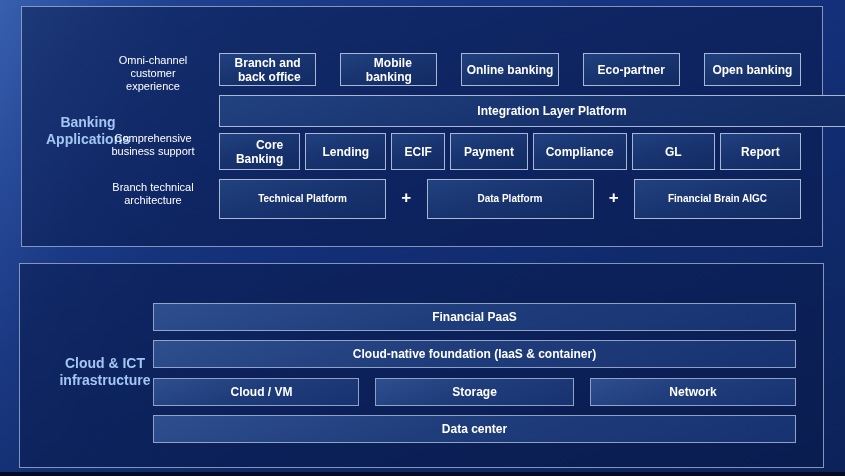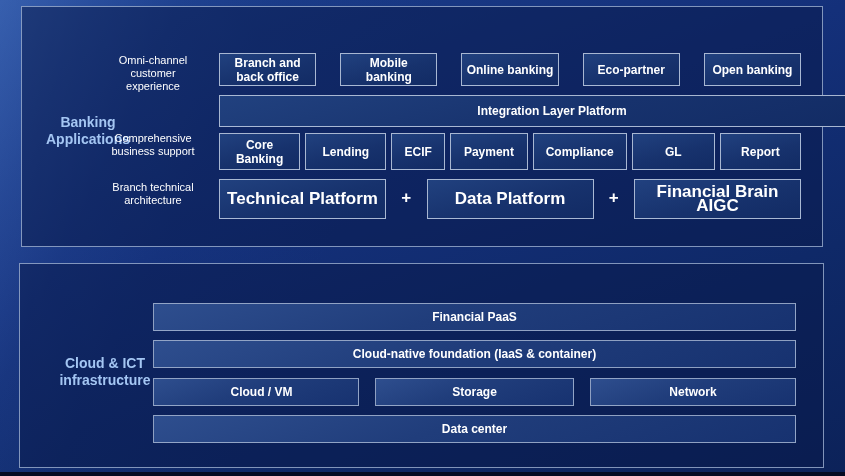--- a/index.html
+++ b/index.html
@@ -43,26 +43,26 @@
   .boxes{position:absolute;left:197px;width:582px;display:flex;box-sizing:border-box;}
   .boxes-r1{top:46px;height:33px;gap:24px;}
   .boxes-r2{top:126px;height:37px;gap:5px;}
   .boxes-r3{top:172px;height:40px;justify-content:space-between;align-items:stretch;}
 
   .tbox{
     box-sizing:border-box;
     border:1px solid rgba(194,207,228,0.85);
     background:linear-gradient(165deg,#21417f 0%,#17326d 55%,#122b64 100%);
     display:flex;align-items:center;justify-content:center;
-    text-align:center;font-weight:bold;font-size:12px;line-height:14px;
+    text-align:right;font-weight:bold;font-size:12px;line-height:14px;
     white-space:pre-line;padding:0 2px;
   }
   .boxes-r1 .tbox{flex:1 1 0;}
   .g82{flex:82 1 0;} .g52{flex:52 1 0;} .g78{flex:78 1 0;} .g96{flex:96 1 0;} .g84{flex:84 1 0;}
-  .tbox3{width:167px;font-size:17px;}
+  .tbox3{width:167px;font-size:10px;}
   .plus{align-self:center;font-weight:bold;font-size:17px;color:#fff;padding-bottom:2px;}
 
   .ilp{
     position:absolute;left:197px;top:88px;width:666px;height:32px;
     font-size:12px;
   }
 
   .cbox{
     position:absolute;left:133px;width:643px;height:28px;
     box-sizing:border-box;border-radius:0;

